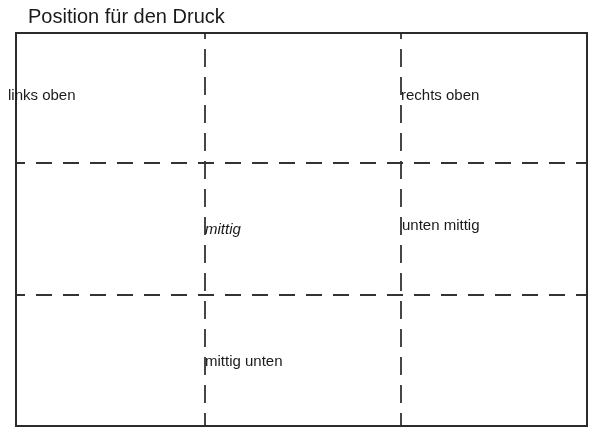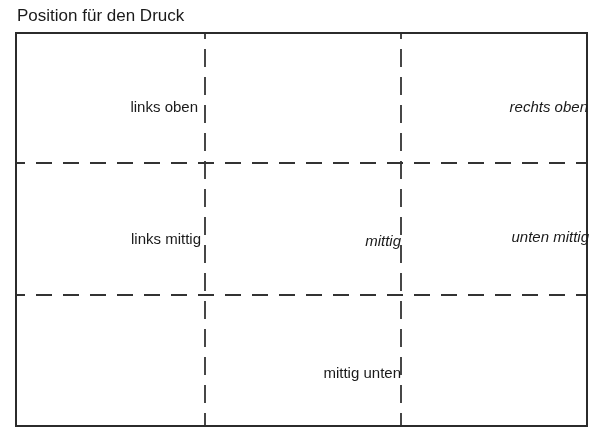--- a/index.html
+++ b/index.html
@@ -10,23 +10,23 @@
   .canvas {
     position: relative;
     width: 600px;
     height: 442px;
     background: #ffffff;
     font-family: "Liberation Sans", sans-serif;
     overflow: hidden;
   }
   .title {
     position: absolute;
-    left: 17px;
+    left: 28px;
     top: 6px;
-    font-size: 17px;
+    font-size: 20px;
     line-height: 20px;
     color: #1a1a1a;
     white-space: nowrap;
   }
   .grid-svg {
     position: absolute;
     left: 0;
     top: 0;
   }
   .grid-svg .solid {
@@ -43,32 +43,31 @@
   .grid-svg .dash-h {
     stroke: #333333;
     stroke-width: 1.8;
     stroke-dasharray: 16, 11;
     stroke-dashoffset: 8;
   }
   .cell {
     position: absolute;
     display: flex;
     align-items: center;
-    justify-content: flex-end;
-    margin-top: 12px;
+    justify-content: flex-start;
   }
   .cell span {
     font-size: 15px;
     color: #1a1a1a;
     white-space: nowrap;
   }
   
   .c0 { left: 15px;  width: 190px; }
   .c1 { left: 205px; width: 196px; }
-  .c2 { left: 401px; width: 187px; font-style: italic; }
+  .c2 { left: 401px; width: 187px; }
   .r0 { top: 32px;  height: 131px; }
   .r1 { top: 163px; height: 132px; }
   .r2 { top: 295px; height: 132px; }
   
   .cell-0 span { transform: translate(-7px, -3px); }
   .cell-1 span { transform: translate(0px,  2px); }
   .cell-2 span { transform: translate(0px, -3px); }
   .cell-3 span { transform: translate(-4px, -3px); }
   .cell-4 span { transform: translate(0px, -1px); font-style: italic; }
   .cell-5 span { transform: translate(1px, -5px); }
@@ -90,23 +89,20 @@
     <line class="dash-h" x1="17" y1="163" x2="586" y2="163"></line>
     <line class="dash-h" x1="17" y1="295" x2="586" y2="295"></line>
   </svg>
 
   <div class="cell cell-0 c0 r0">
     <span>links oben</span>
   </div>
   <div class="cell cell-2 c2 r0">
     <span>rechts oben</span>
   </div>
-  <div class="cell cell-3 c0 r1">
-    <span>links mittig</span>
-  </div>
   <div class="cell cell-4 c1 r1">
     <span>mittig</span>
   </div>
   <div class="cell cell-5 c2 r1">
     <span>unten mittig</span>
   </div>
   <div class="cell cell-7 c1 r2">
     <span>mittig unten</span>
   </div>
 

